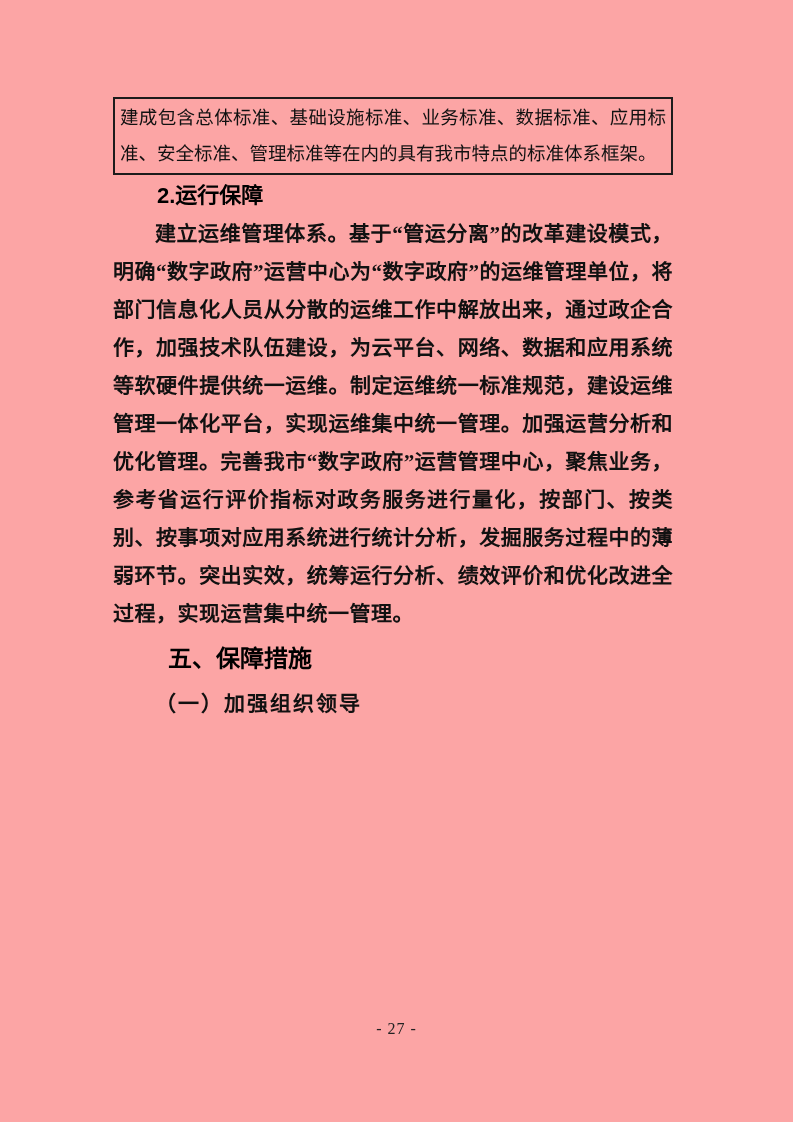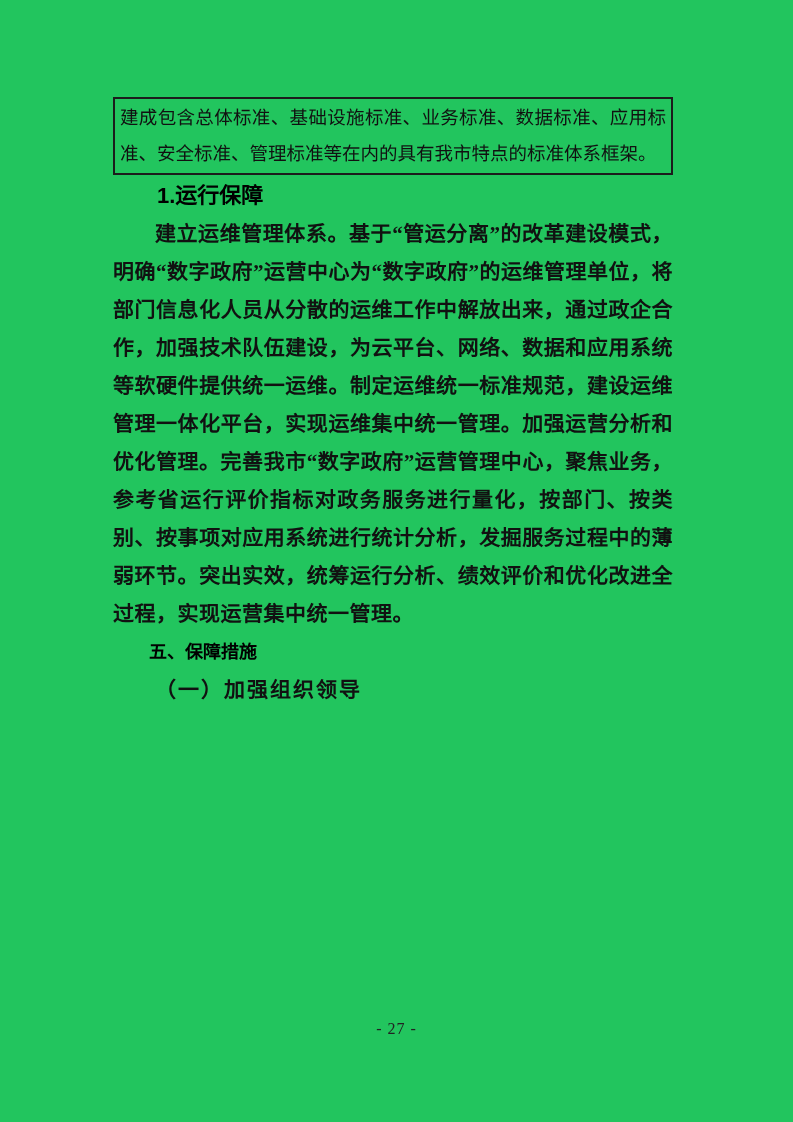--- a/index.html
+++ b/index.html
@@ -4,21 +4,21 @@
 <style>
   html, body {
     margin: 0;
     padding: 0;
     background: #ffffff;
   }
   .page {
     position: relative;
     width: 793px;
     height: 1122px;
-    background: #22c55e;
+    background: #fca5a5;
     color: #000000;
     font-family: "Liberation Serif", "DejaVu Serif", serif;
     box-sizing: border-box;
     padding: 97px 120px 0 113px;
     overflow: hidden;
   }
   .quote-box {
     border: 2px solid #1c1c1c;
     box-sizing: border-box;
     padding: 1px 5px;
@@ -30,24 +30,24 @@
   .heading-num {
     margin: 2px 0 0 0;
     font-family: "Liberation Sans", "DejaVu Sans", sans-serif;
     font-weight: bold;
     font-size: 22px;
     line-height: 38px;
     text-indent: 2em;
     color: #000000;
   }
   .heading-major {
-    margin: 0;
+    margin: 7px;
     font-family: "Liberation Sans", "DejaVu Sans", sans-serif;
     font-weight: bold;
-    font-size: 18px;
+    font-size: 24px;
     line-height: 38px;
     text-indent: 2em;
     color: #000000;
   }
   .heading-sub {
     margin: 0;
     font-size: 21px;
     font-weight: bold;
     line-height: 38px;
     text-indent: 2em;
@@ -75,21 +75,21 @@
     color: #222222;
   }
 </style>
 </head>
 <body>
 
 <div class="page">
 
   <div class="quote-box">建成包含总体标准、基础设施标准、业务标准、数据标准、应用标准、安全标准、管理标准等在内的具有我市特点的标准体系框架。</div>
 
-  <h3 class="heading-num">1.运行保障</h3>
+  <h3 class="heading-num">2.运行保障</h3>
 
   <p class="body-para">建立运维管理体系。基于“管运分离”的改革建设模式，明确“数字政府”运营中心为“数字政府”的运维管理单位，将部门信息化人员从分散的运维工作中解放出来，通过政企合作，加强技术队伍建设，为云平台、网络、数据和应用系统等软硬件提供统一运维。制定运维统一标准规范，建设运维管理一体化平台，实现运维集中统一管理。加强运营分析和优化管理。完善我市“数字政府”运营管理中心，聚焦业务，参考省运行评价指标对政务服务进行量化，按部门、按类别、按事项对应用系统进行统计分析，发掘服务过程中的薄弱环节。突出实效，统筹运行分析、绩效评价和优化改进全过程，实现运营集中统一管理。</p>
 
   <h2 class="heading-major">五、保障措施</h2>
 
   <h4 class="heading-sub">（一）加强组织领导</h4>
 
 
 
   <div class="page-footer">- 27 -</div>

